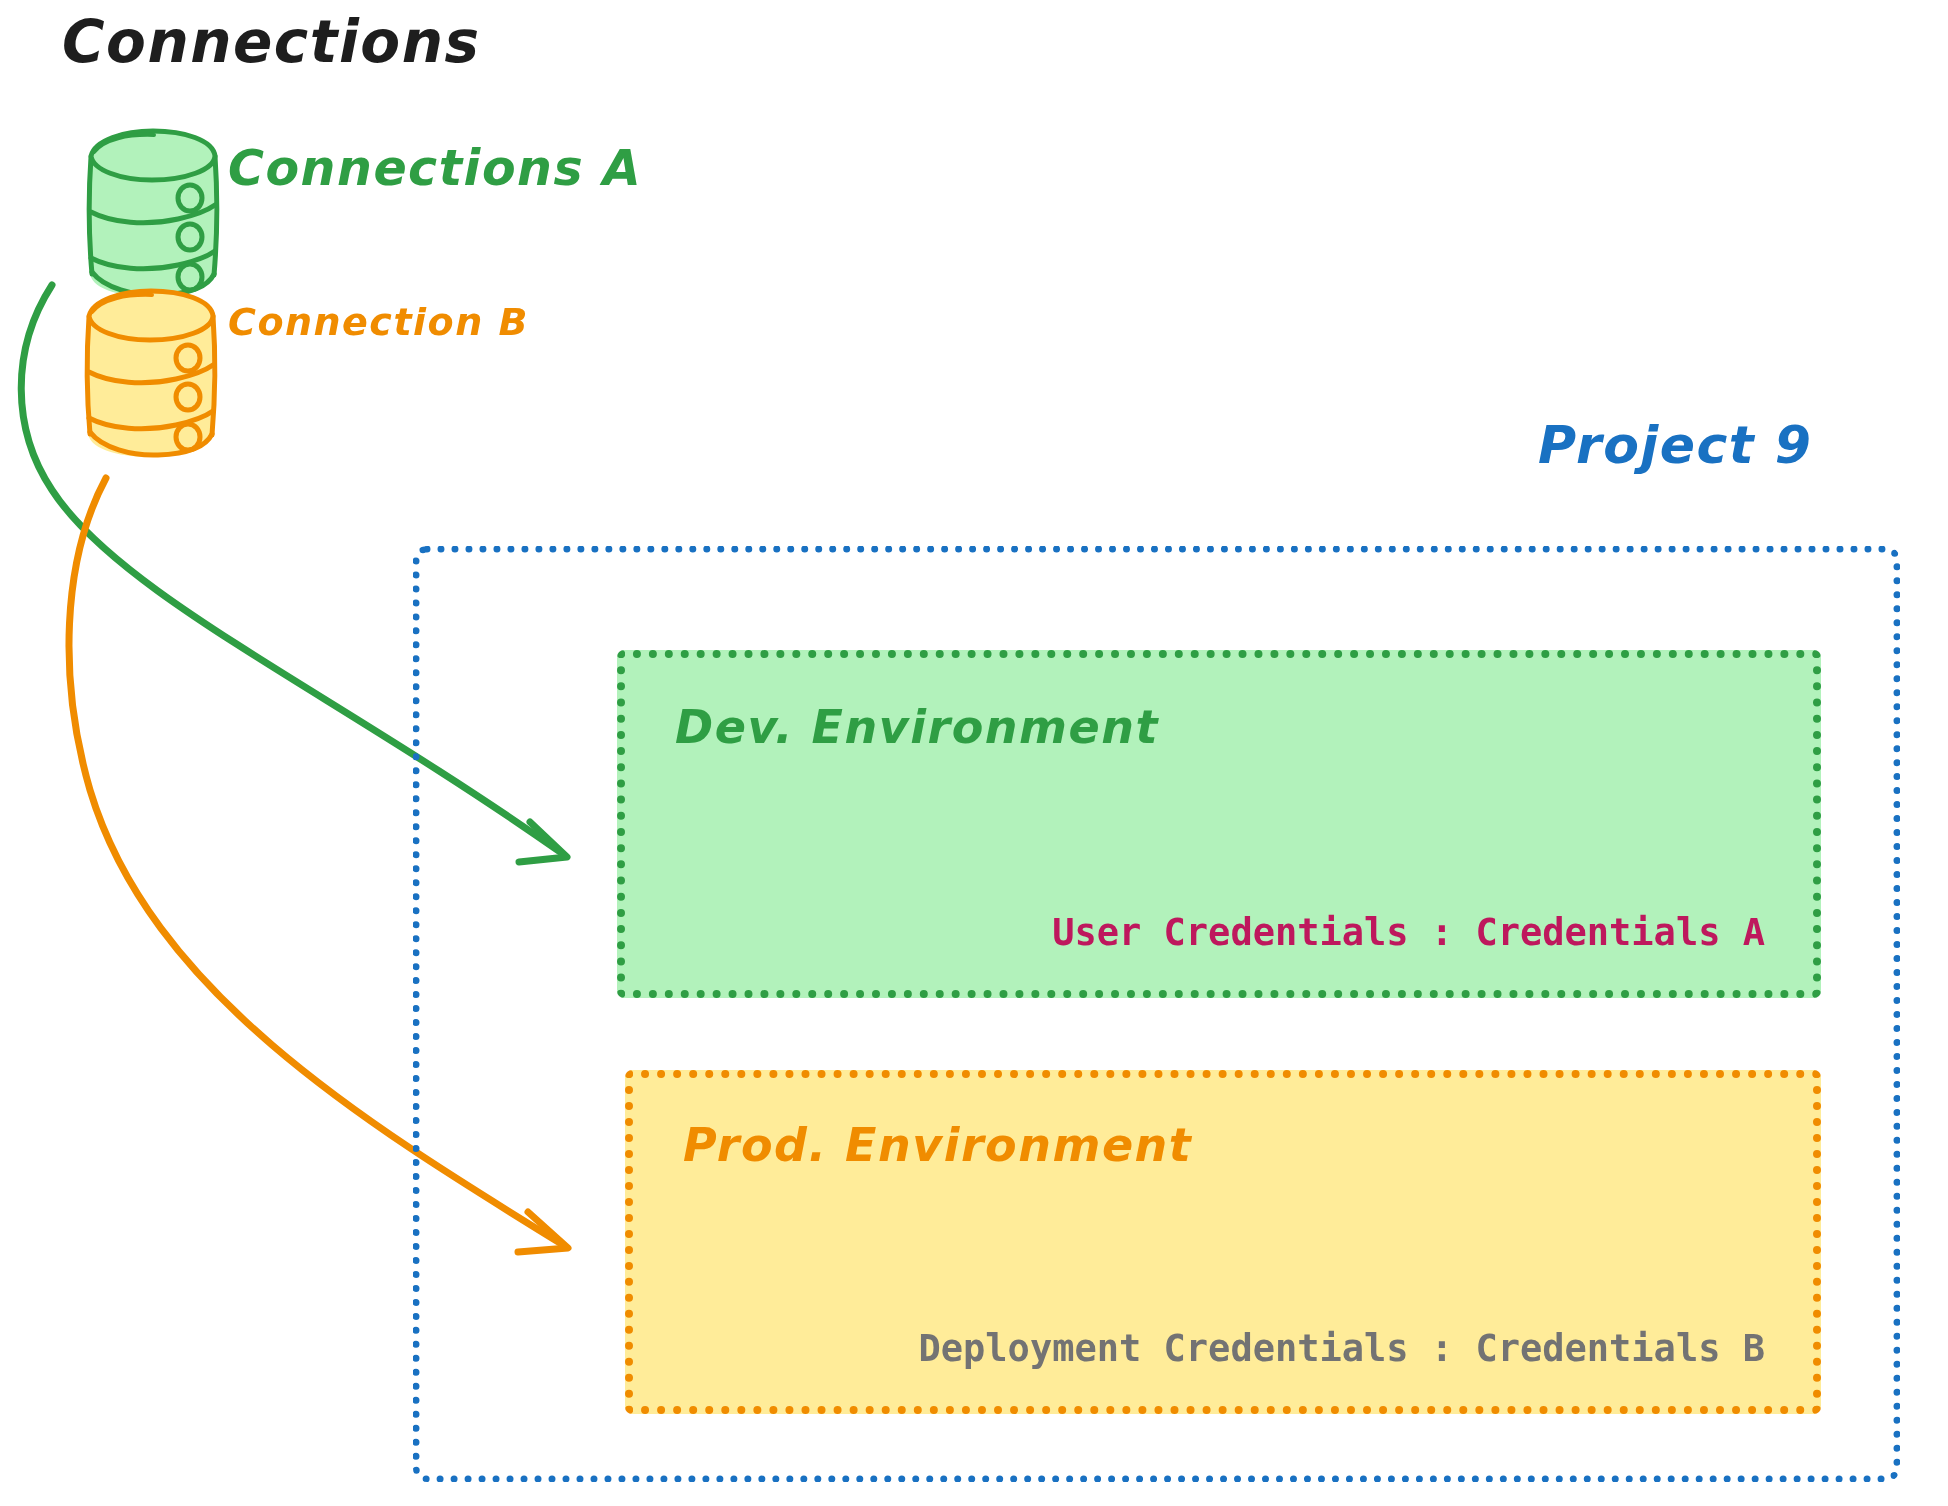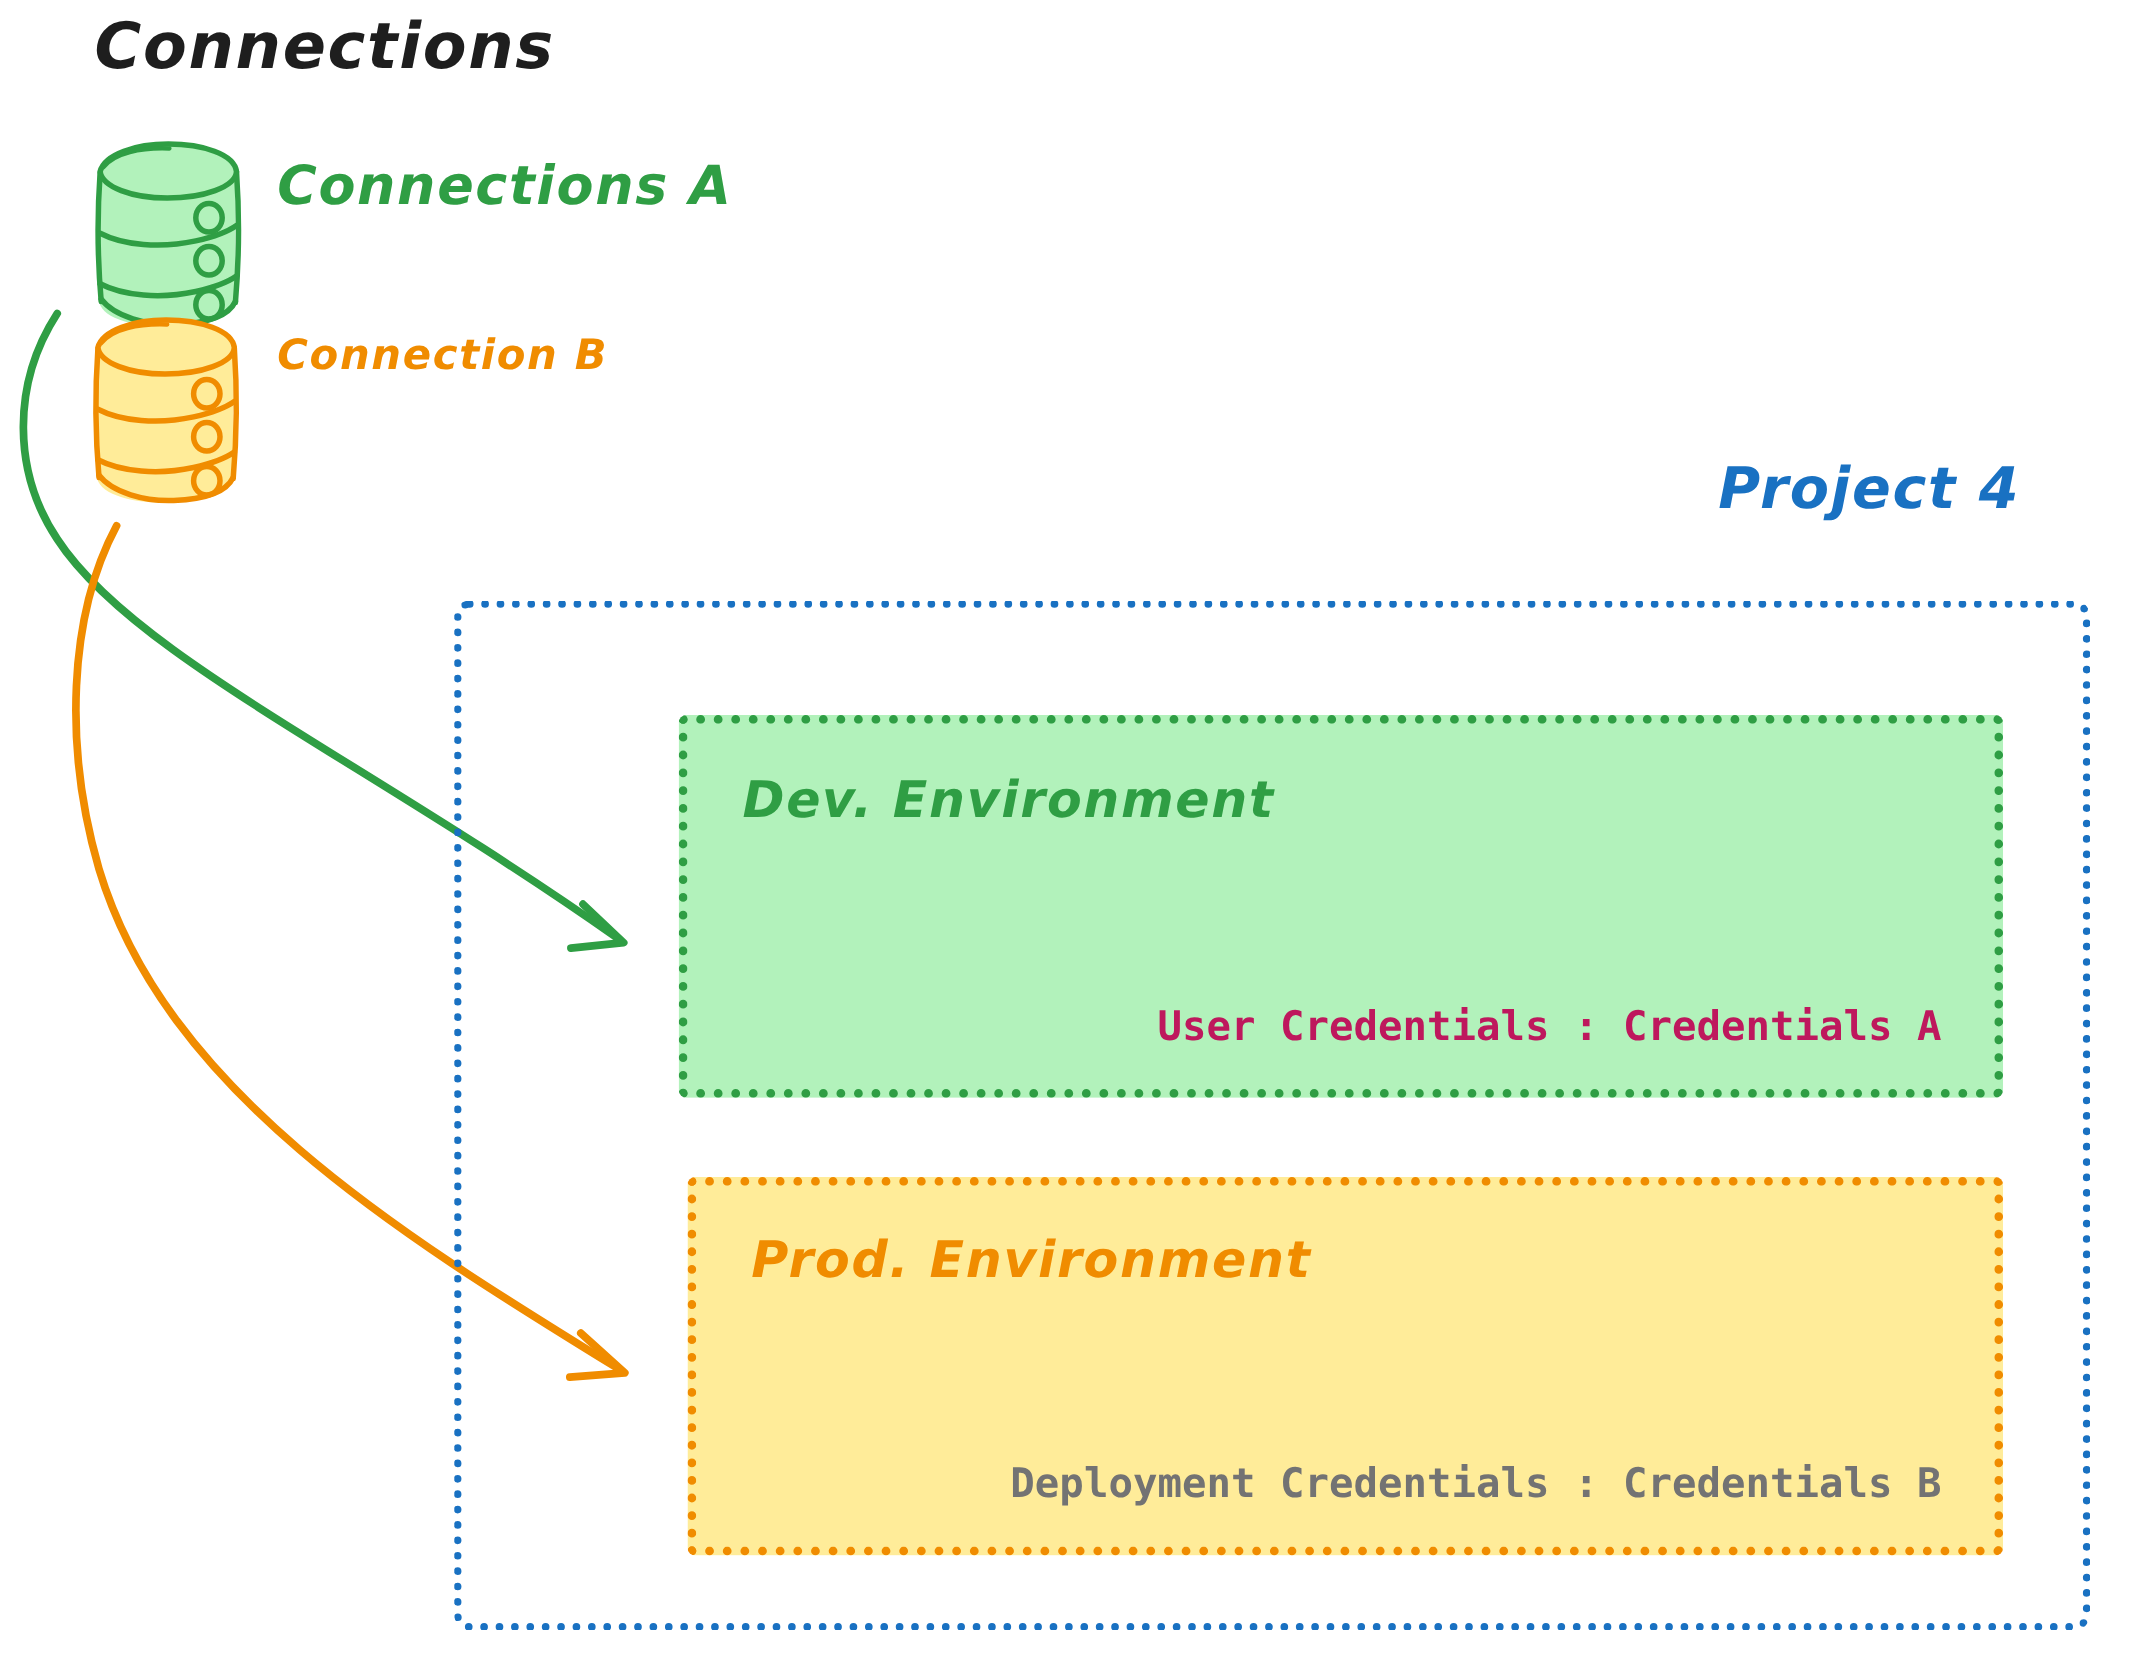--- a/index.html
+++ b/index.html
@@ -32,21 +32,20 @@
     letter-spacing: 1.5px;
   }
   .mono {
     font-family: "DejaVu Sans Mono", monospace;
     font-weight: 700;
   }
   .txt {
     position: absolute;
     white-space: pre;
     user-select: none;
-    margin-left: 24px;
   }
 
   
   #heading {
     left: 62px;
     top: 8px;
     font-size: 58px;
     color: #1e1e1e;
   }
 
@@ -211,21 +210,21 @@
       <ellipse cx="188" cy="437" rx="12" ry="13" fill="none" stroke="#f08c00" stroke-width="5"></ellipse>
     </g>
   </svg>
 
   <div class="txt hand" id="heading">Connections</div>
 
   <div class="txt hand" id="conn-a-label">Connections A</div>
 
   <div class="txt hand" id="conn-b-label">Connection B</div>
 
-  <div class="txt hand" id="project-title">Project 4</div>
+  <div class="txt hand" id="project-title">Project 9</div>
 
   <div id="project-box"></div>
 
   <div class="env-box" id="dev-box">
     <div class="env-title hand" id="dev-title">Dev. Environment</div>
     <div class="cred-line mono" id="dev-cred">User Credentials : Credentials A</div>
   </div>
 
   <div class="env-box" id="prod-box">
     <div class="env-title hand" id="prod-title">Prod. Environment</div>

